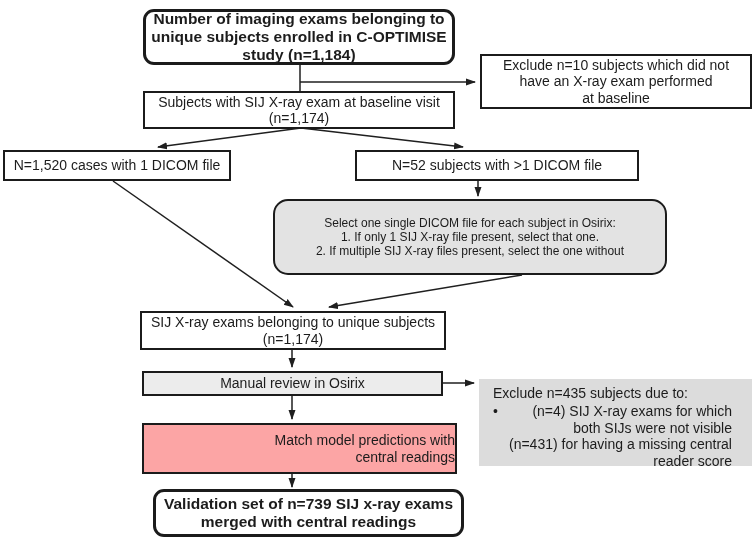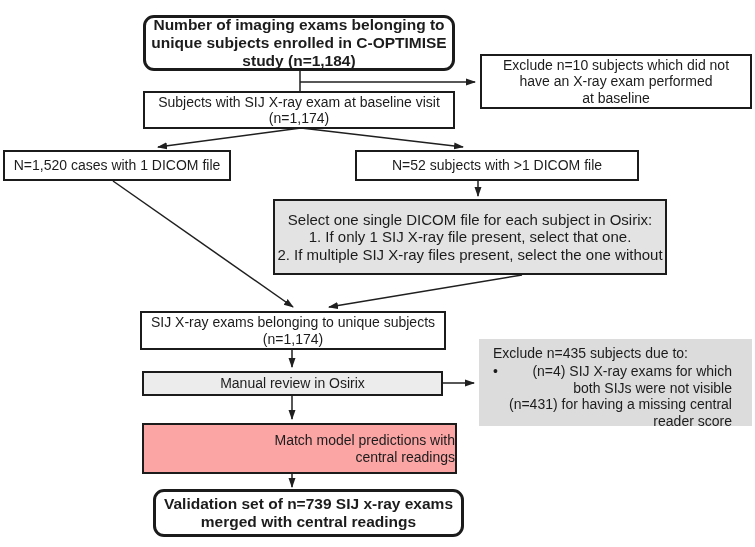--- a/index.html
+++ b/index.html
@@ -18,28 +18,29 @@
     box-sizing:border-box;
     border:2px solid #1b1b1b;
     background:#ffffff;
     display:flex;flex-direction:column;
     justify-content:center;align-items:center;
     text-align:center;
     font-size:14px;line-height:1.17;
   }
   .box .ln{white-space:nowrap;}
   .rounded{border-width:3px;border-radius:11px;font-weight:bold;font-size:15.5px;}
-  .fill-select{background:#e3e3e3;font-size:15px;}
+  .fill-select{background:#e3e3e3;font-size:12px;border-radius:15px;}
   .fill-manual{background:#ececec;}
   .fill-match{background:#fca5a5;align-items:flex-end;}
   .exclude-plain{
     position:absolute;box-sizing:border-box;
     background:#dcdcdc;border:none;
     text-align:left;font-size:14px;line-height:1.2;
     padding:6px 6px 6px 14px;
+    margin-top:40px;
   }
   .x2-row{display:flex;margin-top:1px;}
   .x2-bullet{width:16px;flex:0 0 16px;text-align:left;}
   .x2-lines .ln{white-space:nowrap;text-align:right;}
 </style>
 </head>
 <body>
 
 <div class="canvas">
 
@@ -55,21 +56,21 @@
     <line x1="301" y1="128" x2="463" y2="147" marker-end="url(#ah)"></line>
     <line x1="478" y1="180" x2="478" y2="196" marker-end="url(#ah)"></line>
     <line x1="113" y1="181" x2="293" y2="307" marker-end="url(#ah)"></line>
     <line x1="522" y1="275" x2="329" y2="307" marker-end="url(#ah)"></line>
     <line x1="292" y1="350" x2="292" y2="367" marker-end="url(#ah)"></line>
     <line x1="443" y1="383" x2="474" y2="383" marker-end="url(#ah)"></line>
     <line x1="292" y1="396" x2="292" y2="419" marker-end="url(#ah)"></line>
     <line x1="292" y1="474" x2="292" y2="487" marker-end="url(#ah)"></line>
   </svg>
 
-  <div class="box rounded" style="left:143px;top:9px;width:312px;height:56px;margin-top:6px;">
+  <div class="box rounded" style="left:143px;top:9px;width:312px;height:56px;">
     <div class="ln">Number of imaging exams belonging to</div>
     <div class="ln">unique subjects enrolled in C-OPTIMISE</div>
     <div class="ln">study (n=1,184)</div>
   </div>
 
   <div class="box" style="left:480px;top:54px;width:272px;height:55px;">
     <div class="ln">Exclude n=10 subjects which did not</div>
     <div class="ln">have an X-ray exam performed</div>
     <div class="ln">at baseline</div>
   </div>

